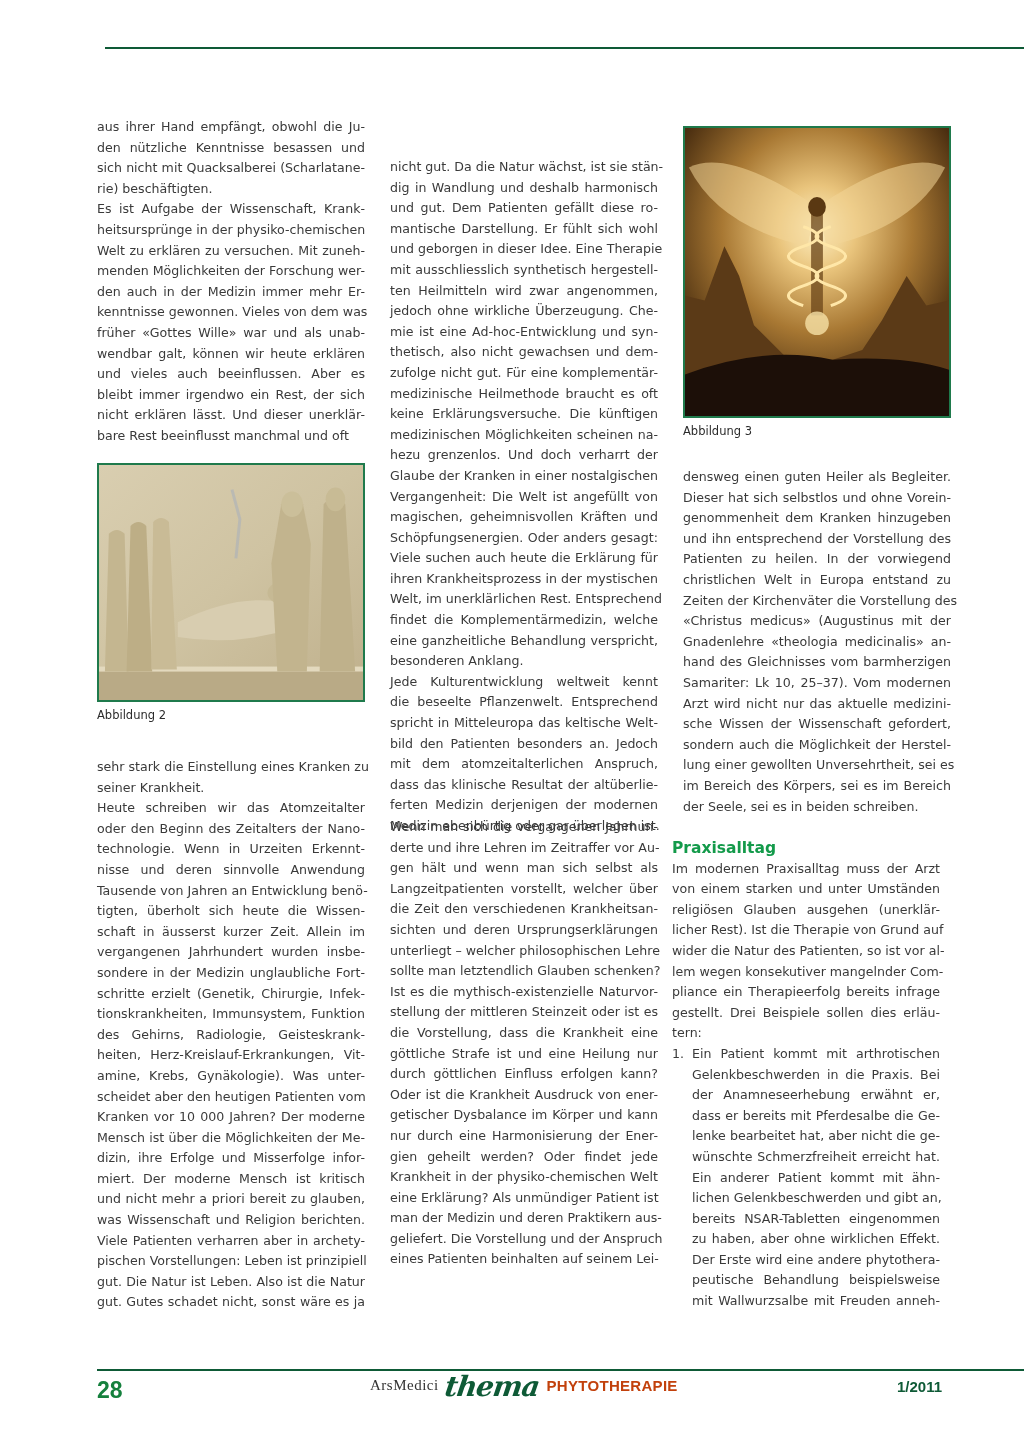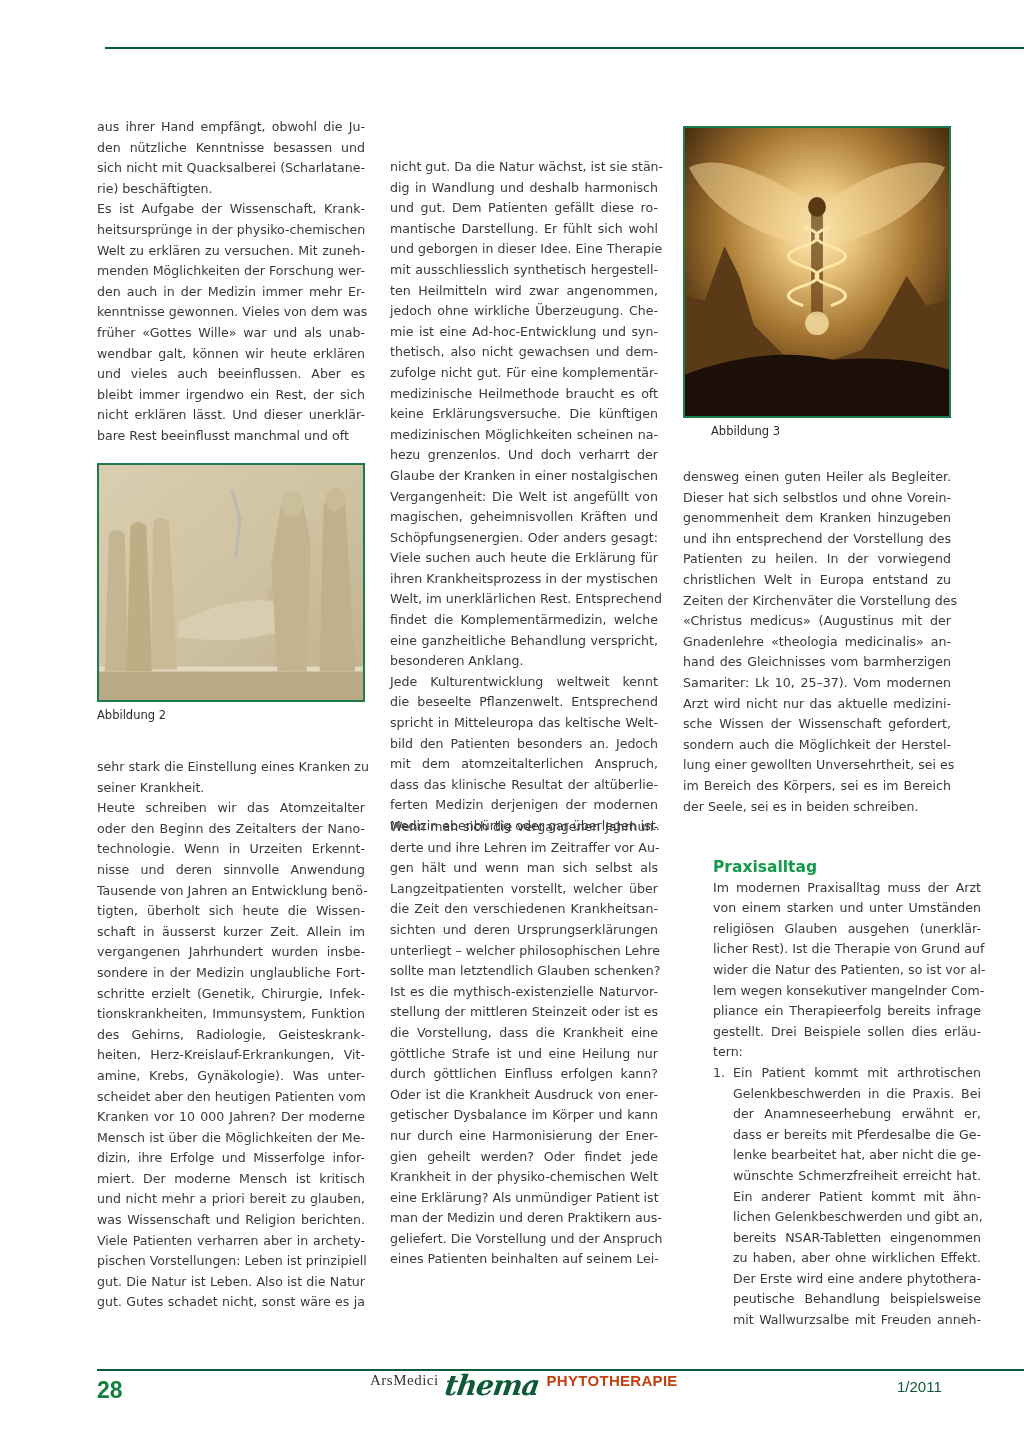--- a/index.html
+++ b/index.html
@@ -18,26 +18,26 @@
   .caption { position:absolute; font-size:11.5px; color:#2b2b2b; font-family:"DejaVu Sans", sans-serif; }
 
   .subhead { font-family:"DejaVu Sans", sans-serif; font-weight:bold; color:#139a4a; font-size:15.5px; line-height:20.6px; }
 
   .list-item { position:relative; padding-left:20px; }
   .list-num { position:absolute; left:0; top:0; }
 
   .footer-rule { position:absolute; left:97px; right:0; top:1369px; height:2px; background:#0e5a36; }
   .footer-page { position:absolute; left:97px; top:1377px; font-family:"Liberation Sans", sans-serif; font-weight:bold;
                  font-size:23px; color:#15803d; }
-  .footer-brand { position:absolute; left:370px; top:1372px; display:flex; align-items:flex-start; height:30px; }
+  .footer-brand { position:absolute; left:370px; top:1372px; display:flex; align-items:center; height:30px; }
   .brand-ars { font-family:"Liberation Serif", serif; font-size:15px; color:#333; letter-spacing:0.5px; margin-right:6px; padding-bottom:4px; }
   .brand-thema { font-family:"DejaVu Serif", serif; font-style:italic; font-weight:bold; font-size:28px; color:#0e5a36;
                  letter-spacing:-1px; transform:skewX(-8deg); margin-right:8px; line-height:28px; }
   .brand-section { font-family:"Liberation Sans", sans-serif; font-weight:bold; font-size:15px; color:#c2410c; padding-bottom:4px; letter-spacing:0.3px; }
-  .footer-issue { position:absolute; left:897px; top:1378px; font-family:"Liberation Sans", sans-serif; font-weight:normal;
+  .footer-issue { position:absolute; left:897px; top:1378px; font-family:"Liberation Sans", sans-serif; font-weight:bold;
                   font-size:15px; color:#0e5a36;text-align:center; }
 </style>
 </head>
 <body>
 
 <div class="header">
   <span class="header-rule"></span>
 </div>
 
 <div class="col" id="col1-top" style="left:97px; top:117px;">
@@ -200,21 +200,21 @@
     <rect x="128" y="80" width="12" height="110" fill="#6a4418" opacity="0.75"></rect>
     <ellipse cx="134" cy="80" rx="9" ry="10" fill="#5a3812"></ellipse>
     <path d="M120 100 q30 10 0 20 q-30 10 0 20 q30 10 0 20 q-30 10 0 20" stroke="#ffe7a8" stroke-width="3" fill="none"></path>
     <path d="M148 100 q-30 10 0 20 q30 10 0 20 q-30 10 0 20 q30 10 0 20" stroke="#ffe7a8" stroke-width="3" fill="none"></path>
     <circle cx="134" cy="198" r="12" fill="#f6e1a6" opacity="0.8"></circle>
 
     <path d="M0 292 L0 170 L20 175 L40 120 L55 150 L70 200 L100 230 L120 240 L150 235 L180 225 L200 195 L225 150 L245 180 L268 175 L268 292 z" fill="#5b3a17"></path>
     <path d="M0 292 L0 250 Q80 220 150 235 Q220 230 268 245 L268 292 z" fill="#1c0f08"></path>
   </svg>
 </div>
-<div class="caption" style="left:683px; top:424px;margin-left:28px;">Abbildung 3</div>
+<div class="caption" style="left:683px; top:424px;">Abbildung 3</div>
 
 <div class="col" id="col3-top" style="left:683px; top:467px;">
     <span class="ln">densweg einen guten Heiler als Begleiter.</span>
     <span class="ln">Dieser hat sich selbstlos und ohne Vorein-</span>
     <span class="ln">genommenheit dem Kranken hinzugeben</span>
     <span class="ln">und ihn entsprechend der Vorstellung des</span>
     <span class="ln">Patienten zu heilen. In der vorwiegend</span>
     <span class="ln">christlichen Welt in Europa entstand zu</span>
     <span class="ln">Zeiten der Kirchenväter die Vorstellung des</span>
     <span class="ln">«Christus medicus» (Augustinus mit der</span>
@@ -222,21 +222,21 @@
     <span class="ln">hand des Gleichnisses vom barmherzigen</span>
     <span class="ln">Samariter: Lk 10, 25–37). Vom modernen</span>
     <span class="ln">Arzt wird nicht nur das aktuelle medizini-</span>
     <span class="ln">sche Wissen der Wissenschaft gefordert,</span>
     <span class="ln">sondern auch die Möglichkeit der Herstel-</span>
     <span class="ln">lung einer gewollten Unversehrtheit, sei es</span>
     <span class="ln">im Bereich des Körpers, sei es im Bereich</span>
     <span class="ln last">der Seele, sei es in beiden schreiben.</span>
   </div>
 
-<div class="col" style="left:713px; top:838px;margin-top:19px;">
+<div class="col" style="left:672px; top:838px;">
   <div class="subhead">Praxisalltag</div>
   <div id="col3-section">
       <span class="ln">Im modernen Praxisalltag muss der Arzt</span>
       <span class="ln">von einem starken und unter Umständen</span>
       <span class="ln">religiösen Glauben ausgehen (unerklär-</span>
       <span class="ln">licher Rest). Ist die Therapie von Grund auf</span>
       <span class="ln">wider die Natur des Patienten, so ist vor al-</span>
       <span class="ln">lem wegen konsekutiver mangelnder Com-</span>
       <span class="ln">pliance ein Therapieerfolg bereits infrage</span>
       <span class="ln">gestellt. Drei Beispiele sollen dies erläu-</span>

